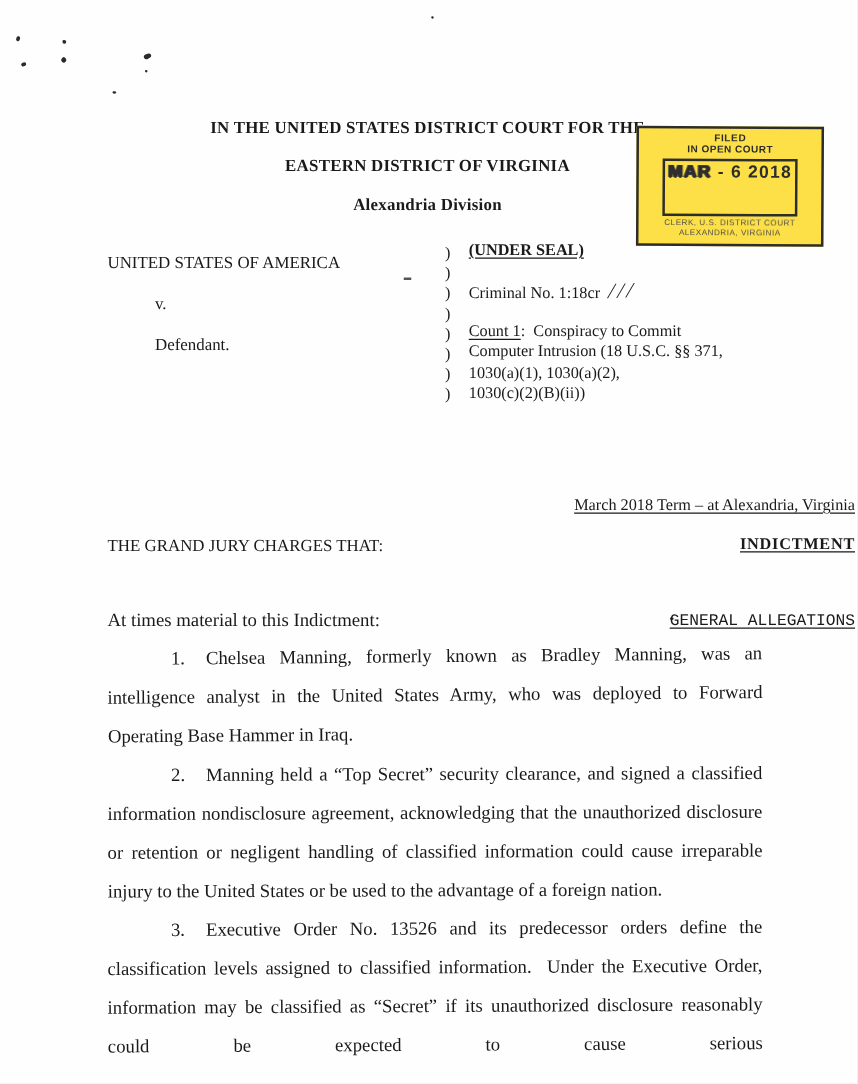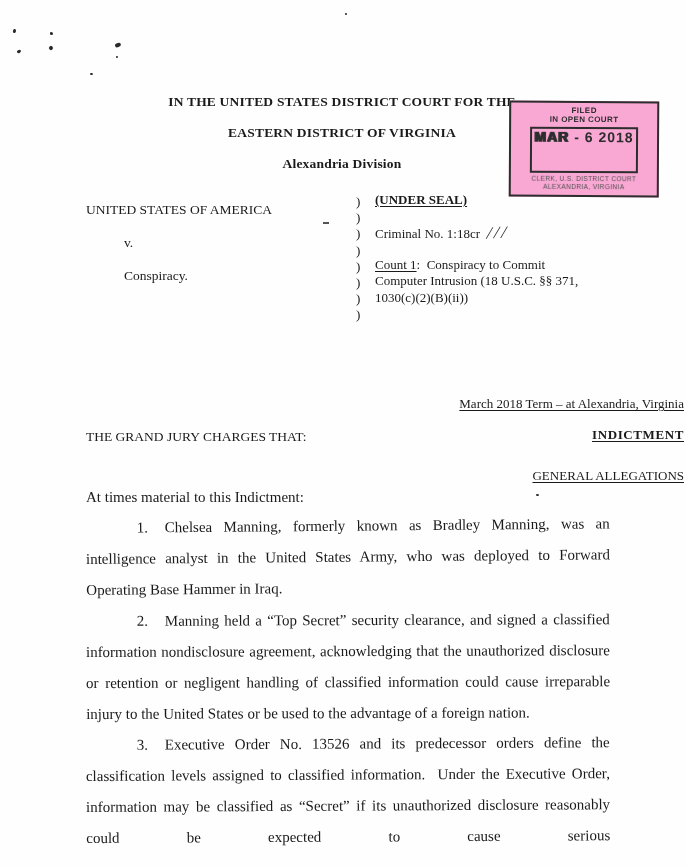--- a/index.html
+++ b/index.html
@@ -18,21 +18,21 @@
   
   .court-header { position: absolute; top: 86px; left: 0; width: 684px; text-align: center; }
   .court-header .hline { font-weight: bold; font-size: 13.5px; line-height: 31px; letter-spacing: 0.2px; }
 
   
   .stamp {
     position: absolute; left: 509px; top: 101px; width: 150px; height: 96px;
     border: 2px solid #2d2d2d; box-sizing: border-box;
     font-family: "Liberation Sans", "DejaVu Sans", sans-serif;
     color: #2d2d2d; text-align: center; transform: rotate(0.3deg);
-    background: #f9a8d4;
+    background: #fde047;
   }
   .stamp .s-line1 { font-size: 8px; font-weight: bold; margin-top: 3px; letter-spacing: 0.5px; }
   .stamp .s-line2 { font-size: 8px; font-weight: bold; letter-spacing: 0.4px; text-align: center; }
   .stamp .s-datebox {
     margin: 3px auto 0 auto; width: 108px; height: 46px;
     border: 2px solid #2d2d2d; box-sizing: border-box;
     display: flex; justify-content: center;
   }
   .stamp .s-date { font-size: 14px; font-weight: bold; white-space: nowrap; letter-spacing: 1px; }
   .stamp .s-month { text-shadow: 0.9px 0 #333, -0.9px 0 #333, 0 0.5px #444; filter: blur(0.3px); }
@@ -52,21 +52,21 @@
   .handwritten {
     display: inline-block; transform: skewX(-16deg) rotate(-2deg);
     font-size: 17px; font-weight: 500; letter-spacing: 2.5px; margin-left: 7px;
   }
 
   
   .centered-line { position: absolute; left: 0; width: 684px; text-align: right; font-size: 13px; margin-top: 30px; }
   .term-line { top: 366px; }
   .indictment-title { top: 397px; font-weight: bold; letter-spacing: 0.6px; }
   .charges-line { position: absolute; left: 86px; top: 429px; font-size: 13.5px; }
-  .general-heading { top: 438px; }
+  .general-heading { top: 459px; font-family: Liberation Mono, monospace; }
 
   
   .body-text {
     position: absolute; left: 86px; top: 482px; width: 524px;
     font-size: 15px; line-height: 31px;
   }
   .body-text p { margin: 0; text-align: justify; white-space: pre-wrap; }
   .body-text p.bp { text-indent: 51px; }
   .body-text .pnum { display: inline-block; width: 28px; text-indent: 0; }
   .intro-line { text-align: left !important; }
@@ -119,41 +119,42 @@
     </div>
     <div class="s-clerk">
       <div>CLERK, U.S. DISTRICT COURT</div>
       <div>ALEXANDRIA, VIRGINIA</div>
     </div>
   </div>
 
   <div class="cap-left">
     <div class="cl-line">UNITED STATES OF AMERICA</div>
     <div class="cl-line indent">v.</div>
-    <div class="cl-line indent">Conspiracy.</div>
+    <div class="cl-line indent">Defendant.</div>
   </div>
 
   <div class="cap-parens">
     <div class="paren">)</div>
     <div class="paren">)</div>
     <div class="paren">)</div>
     <div class="paren">)</div>
     <div class="paren">)</div>
     <div class="paren">)</div>
     <div class="paren">)</div>
     <div class="paren">)</div>
   </div>
 
   <div class="cap-right">
     <div class="cap-line"><span class="bu">(UNDER SEAL)</span></div>
     <div class="cap-line"></div>
     <div class="cap-line"><span>Criminal No. 1:18cr</span><span class="handwritten">///</span></div>
     <div class="cap-line"></div>
     <div class="cap-line"><span class="u">Count 1</span><span>:  Conspiracy to Commit</span></div>
     <div class="cap-line">Computer Intrusion (18 U.S.C. §§ 371,</div>
+    <div class="cap-line">1030(a)(1), 1030(a)(2),</div>
     <div class="cap-line">1030(c)(2)(B)(ii))</div>
   </div>
 
   <div class="centered-line term-line"><span class="u">March 2018 Term – at Alexandria, Virginia</span></div>
   <div class="centered-line indictment-title"><span class="u">INDICTMENT</span></div>
   <div class="charges-line">THE GRAND JURY CHARGES THAT:</div>
   <div class="centered-line general-heading"><span class="u">GENERAL ALLEGATIONS</span></div>
 
   <div class="body-text">
     <p class="intro-line">At times material to this Indictment:</p>

